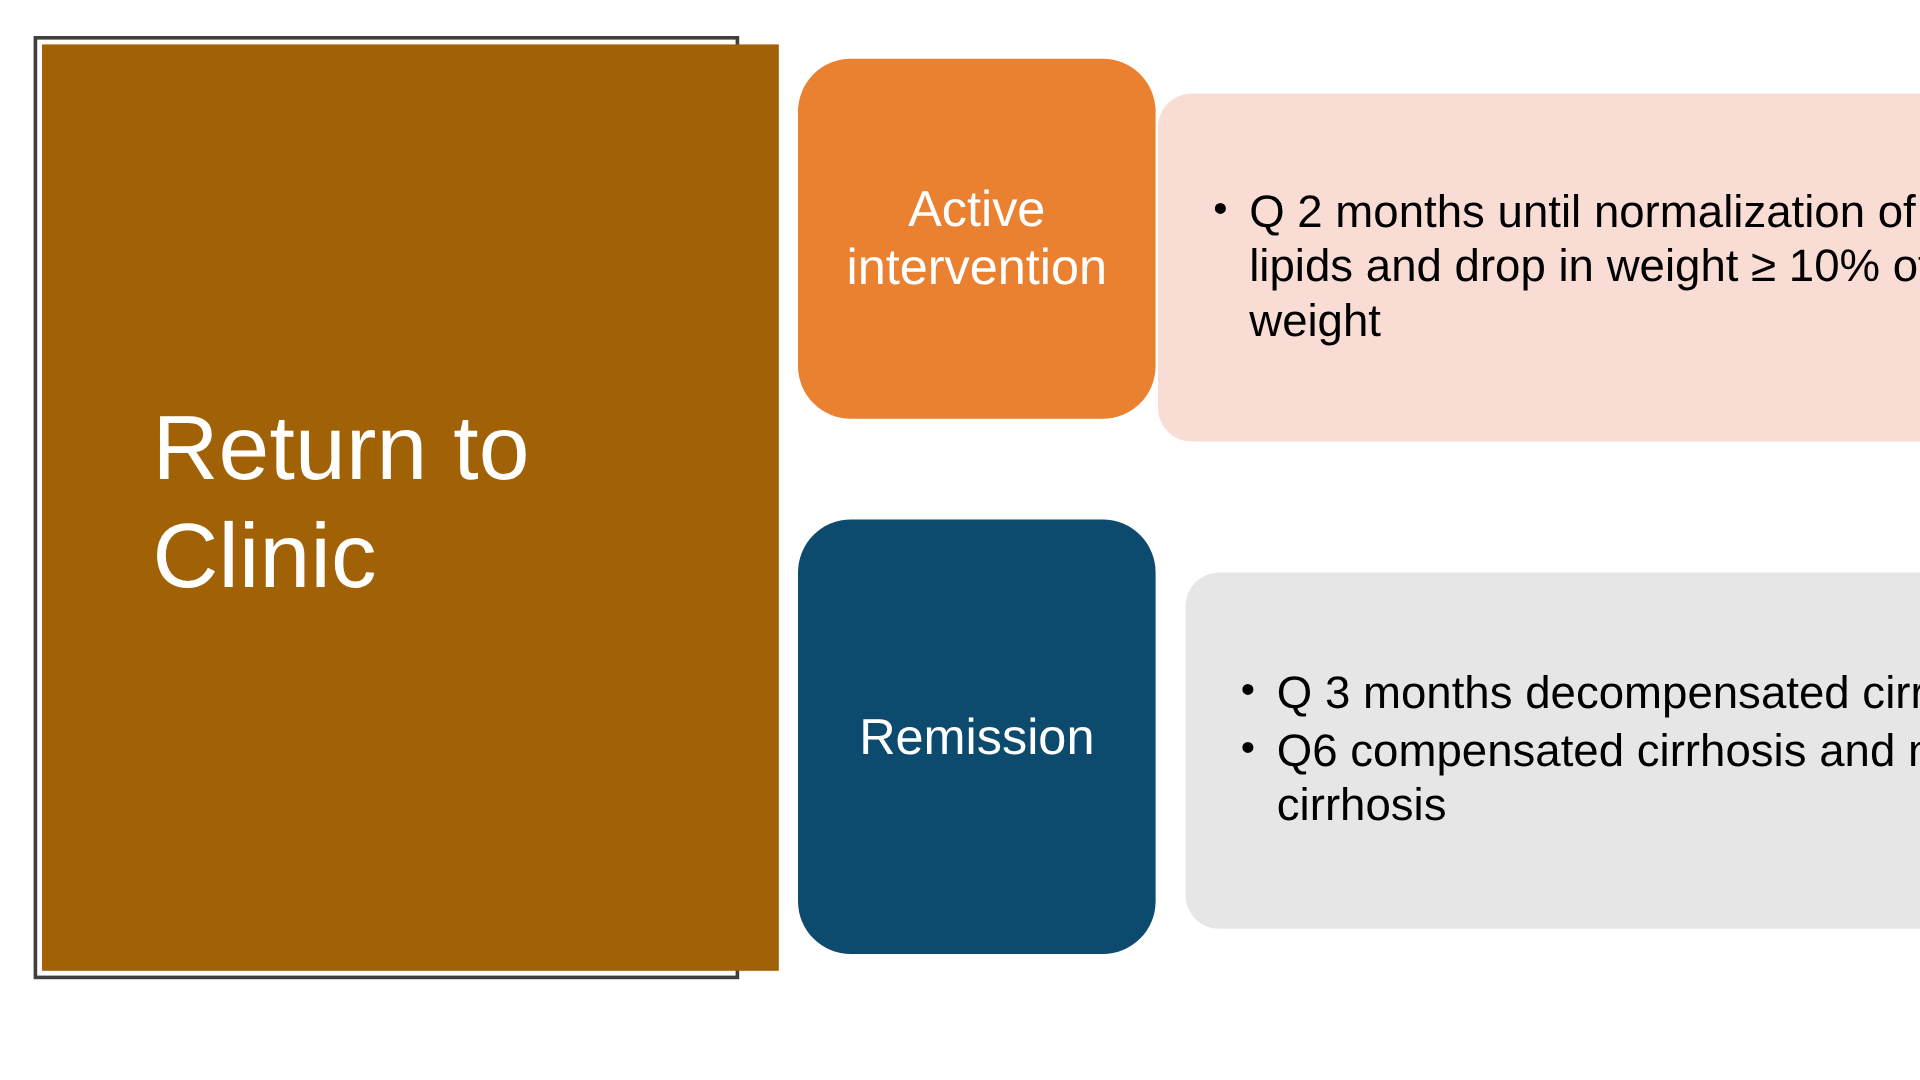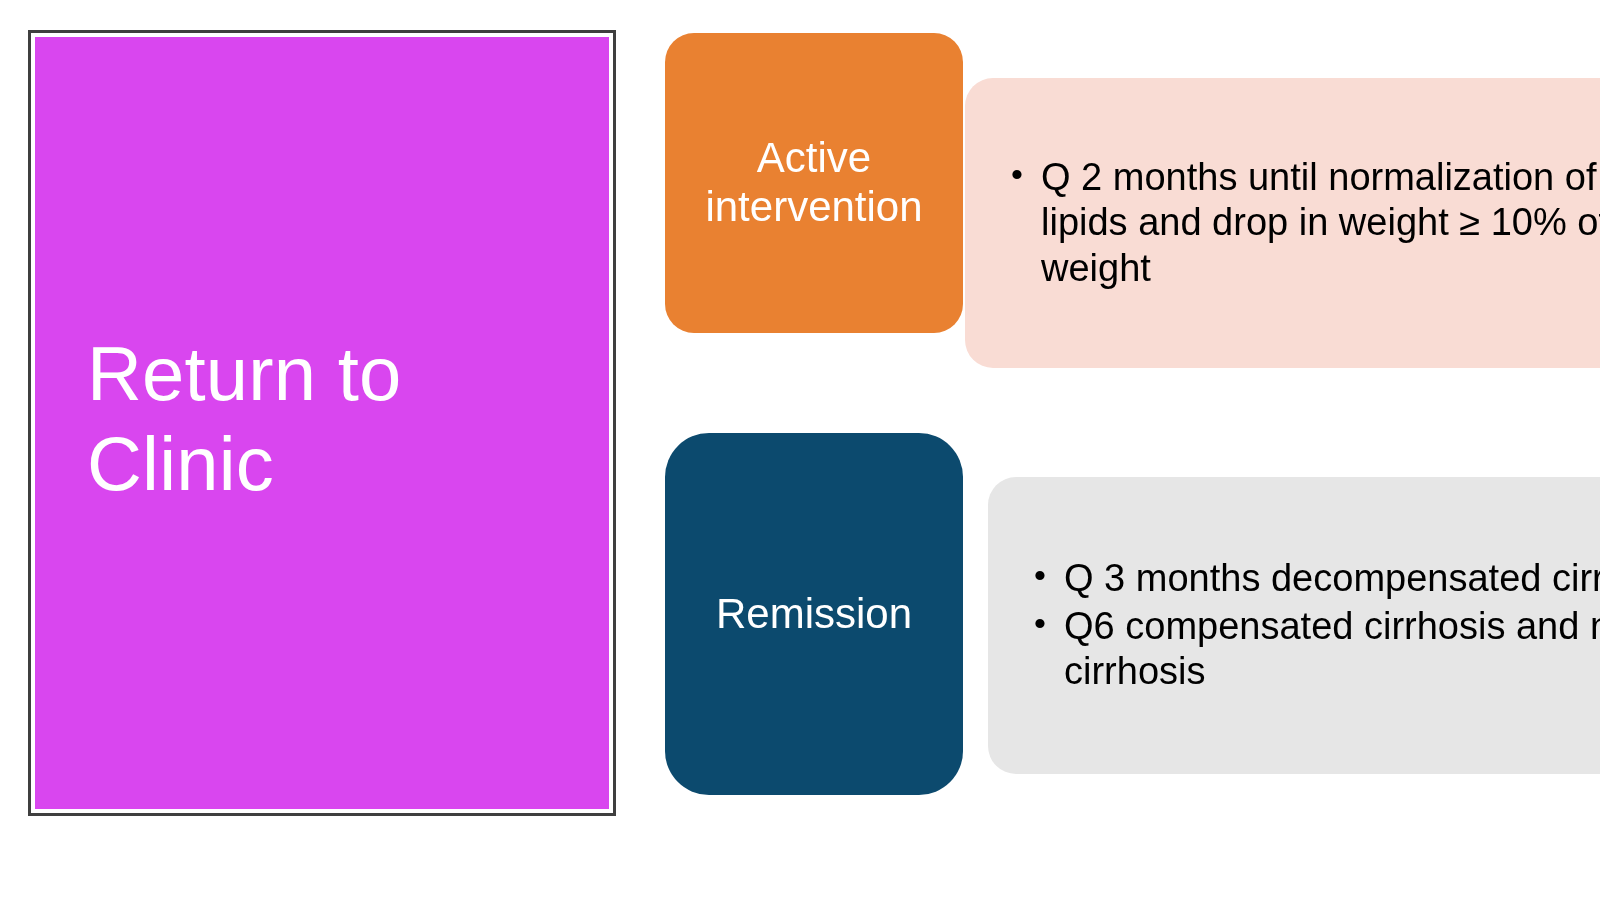--- a/index.html
+++ b/index.html
@@ -24,24 +24,25 @@
     width: 588px;
     height: 786px;
     box-sizing: border-box;
     border: 3px solid #3f3f3f;
     background: #ffffff;
     padding: 4px;
   }
   .title-panel-inner {
     width: 100%;
     height: 100%;
-    background: #d946ef;
+    background: #a16207;
     display: flex;
     align-items: center;
     justify-content: flex-start;
+    padding-left: 40px;
   }
   .title-text {
     color: #ffffff;
     font-size: 76px;
     line-height: 1.18;
     font-weight: 400;
     padding-left: 52px;
     padding-bottom: 8px;
     letter-spacing: 0.2px;
     white-space: pre-line;
@@ -68,24 +69,23 @@
     z-index: 2;
   }
   .chip-label {
     font-size: 42px;
     line-height: 1.16;
     padding: 0 14px;
     white-space: pre-line;
   }
   .chip-active {
     left: 0;
-    top: 0;
+    top: 16px;
     height: 300px;
     background: #E98131;
-    border-radius: 29px;
   }
   .chip-remiss {
     left: 0;
     top: 0;
     height: 362px;
     background: #0c4a6e;
   }
 
   .panel {
     position: absolute;

